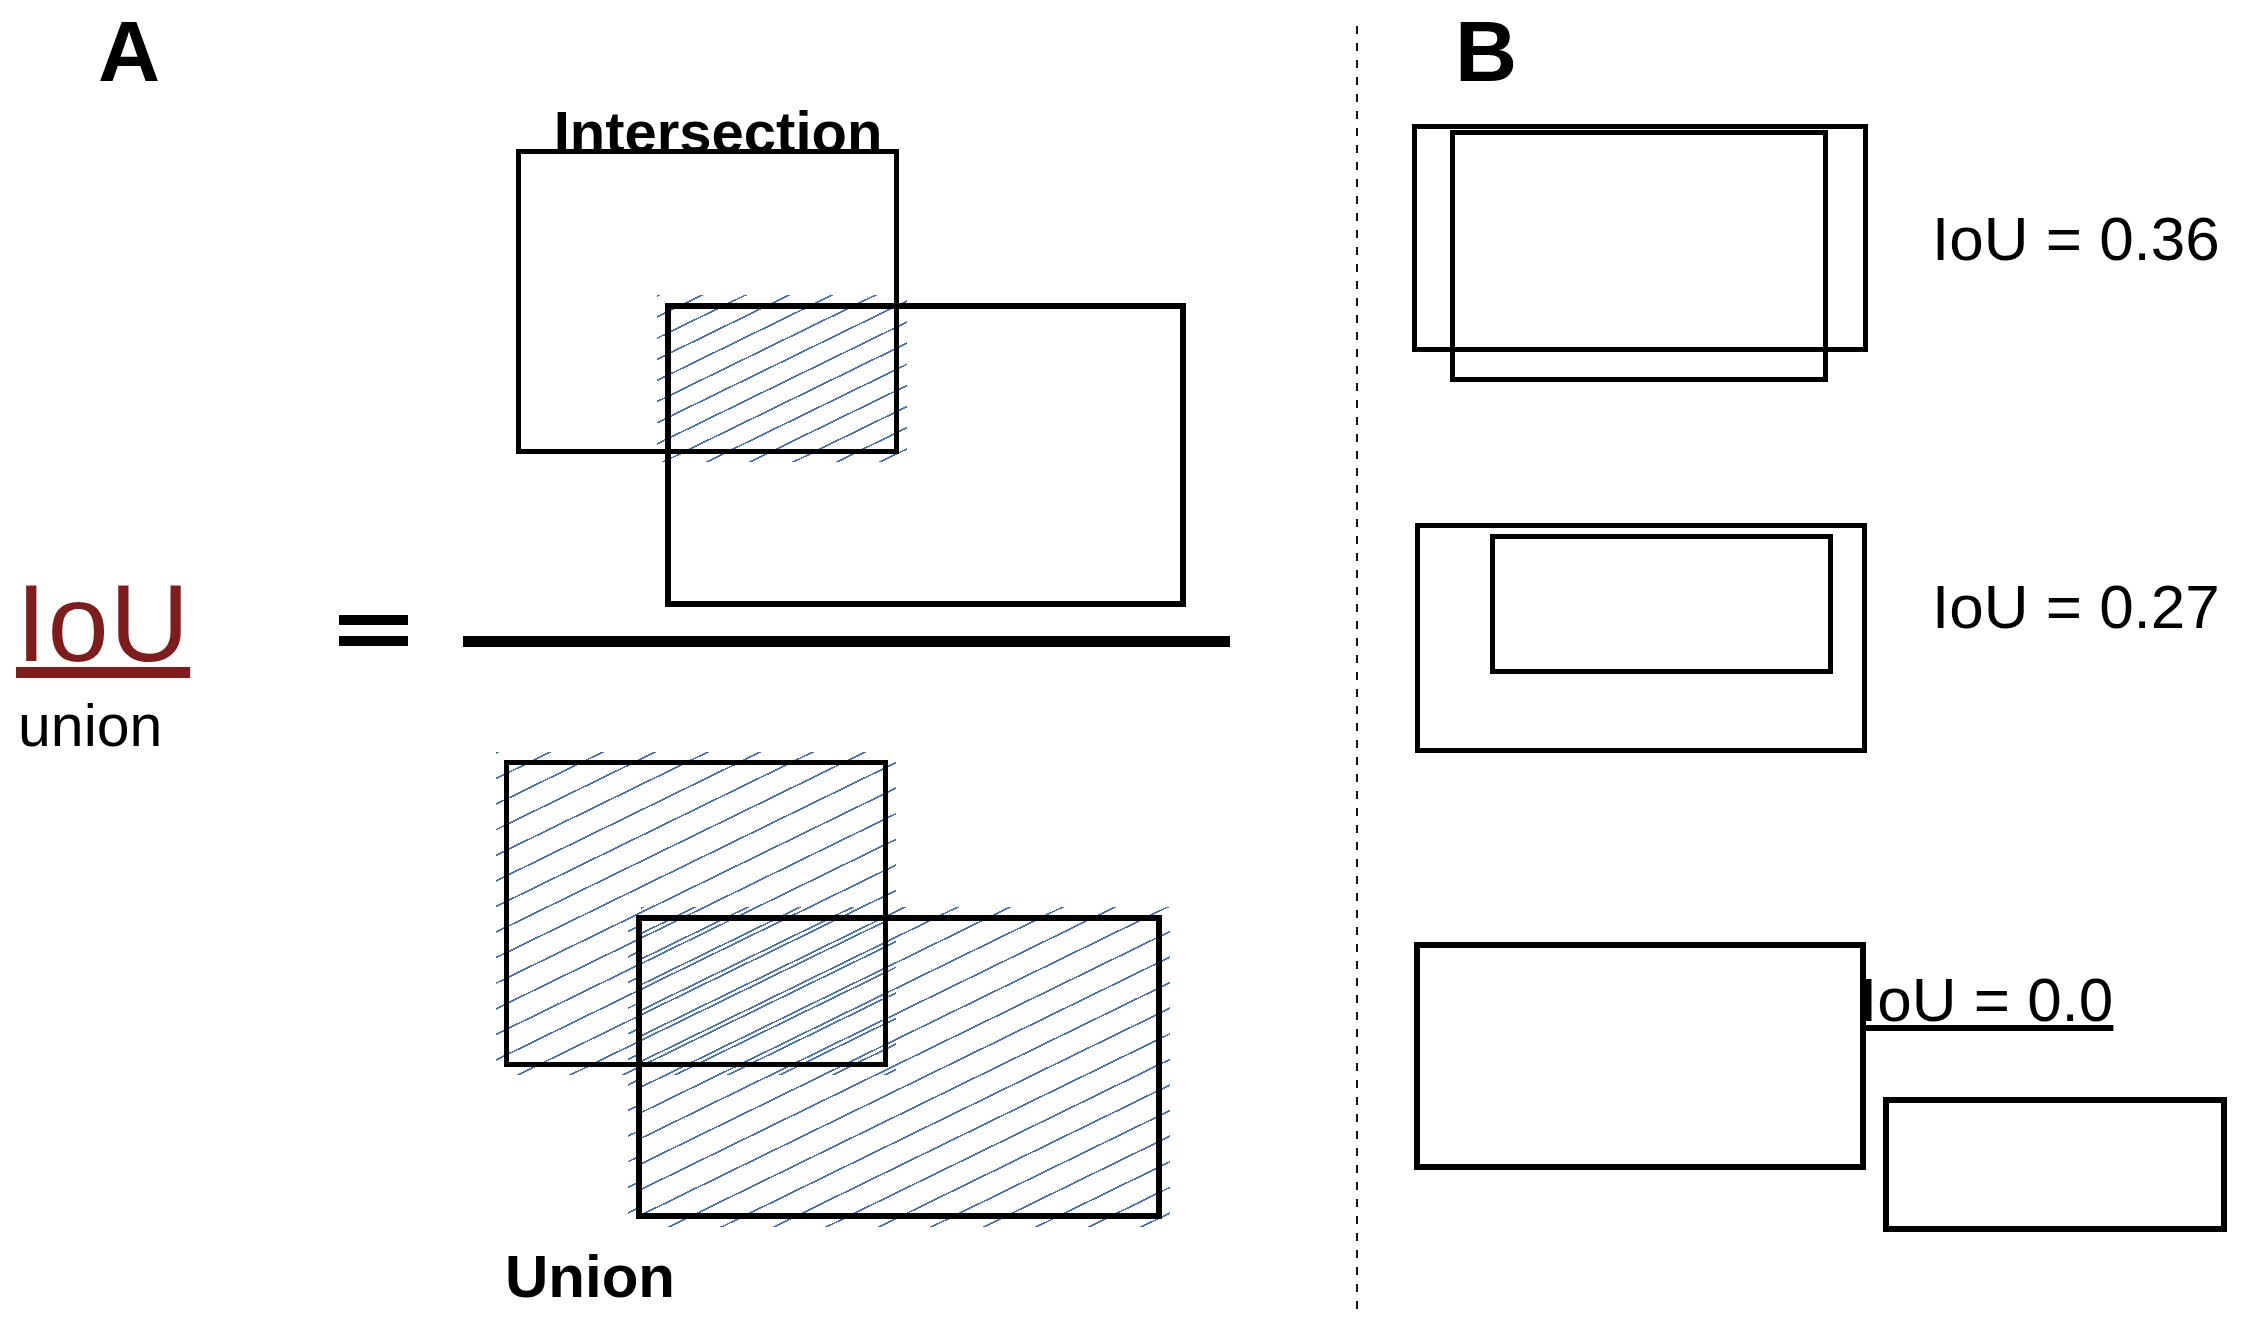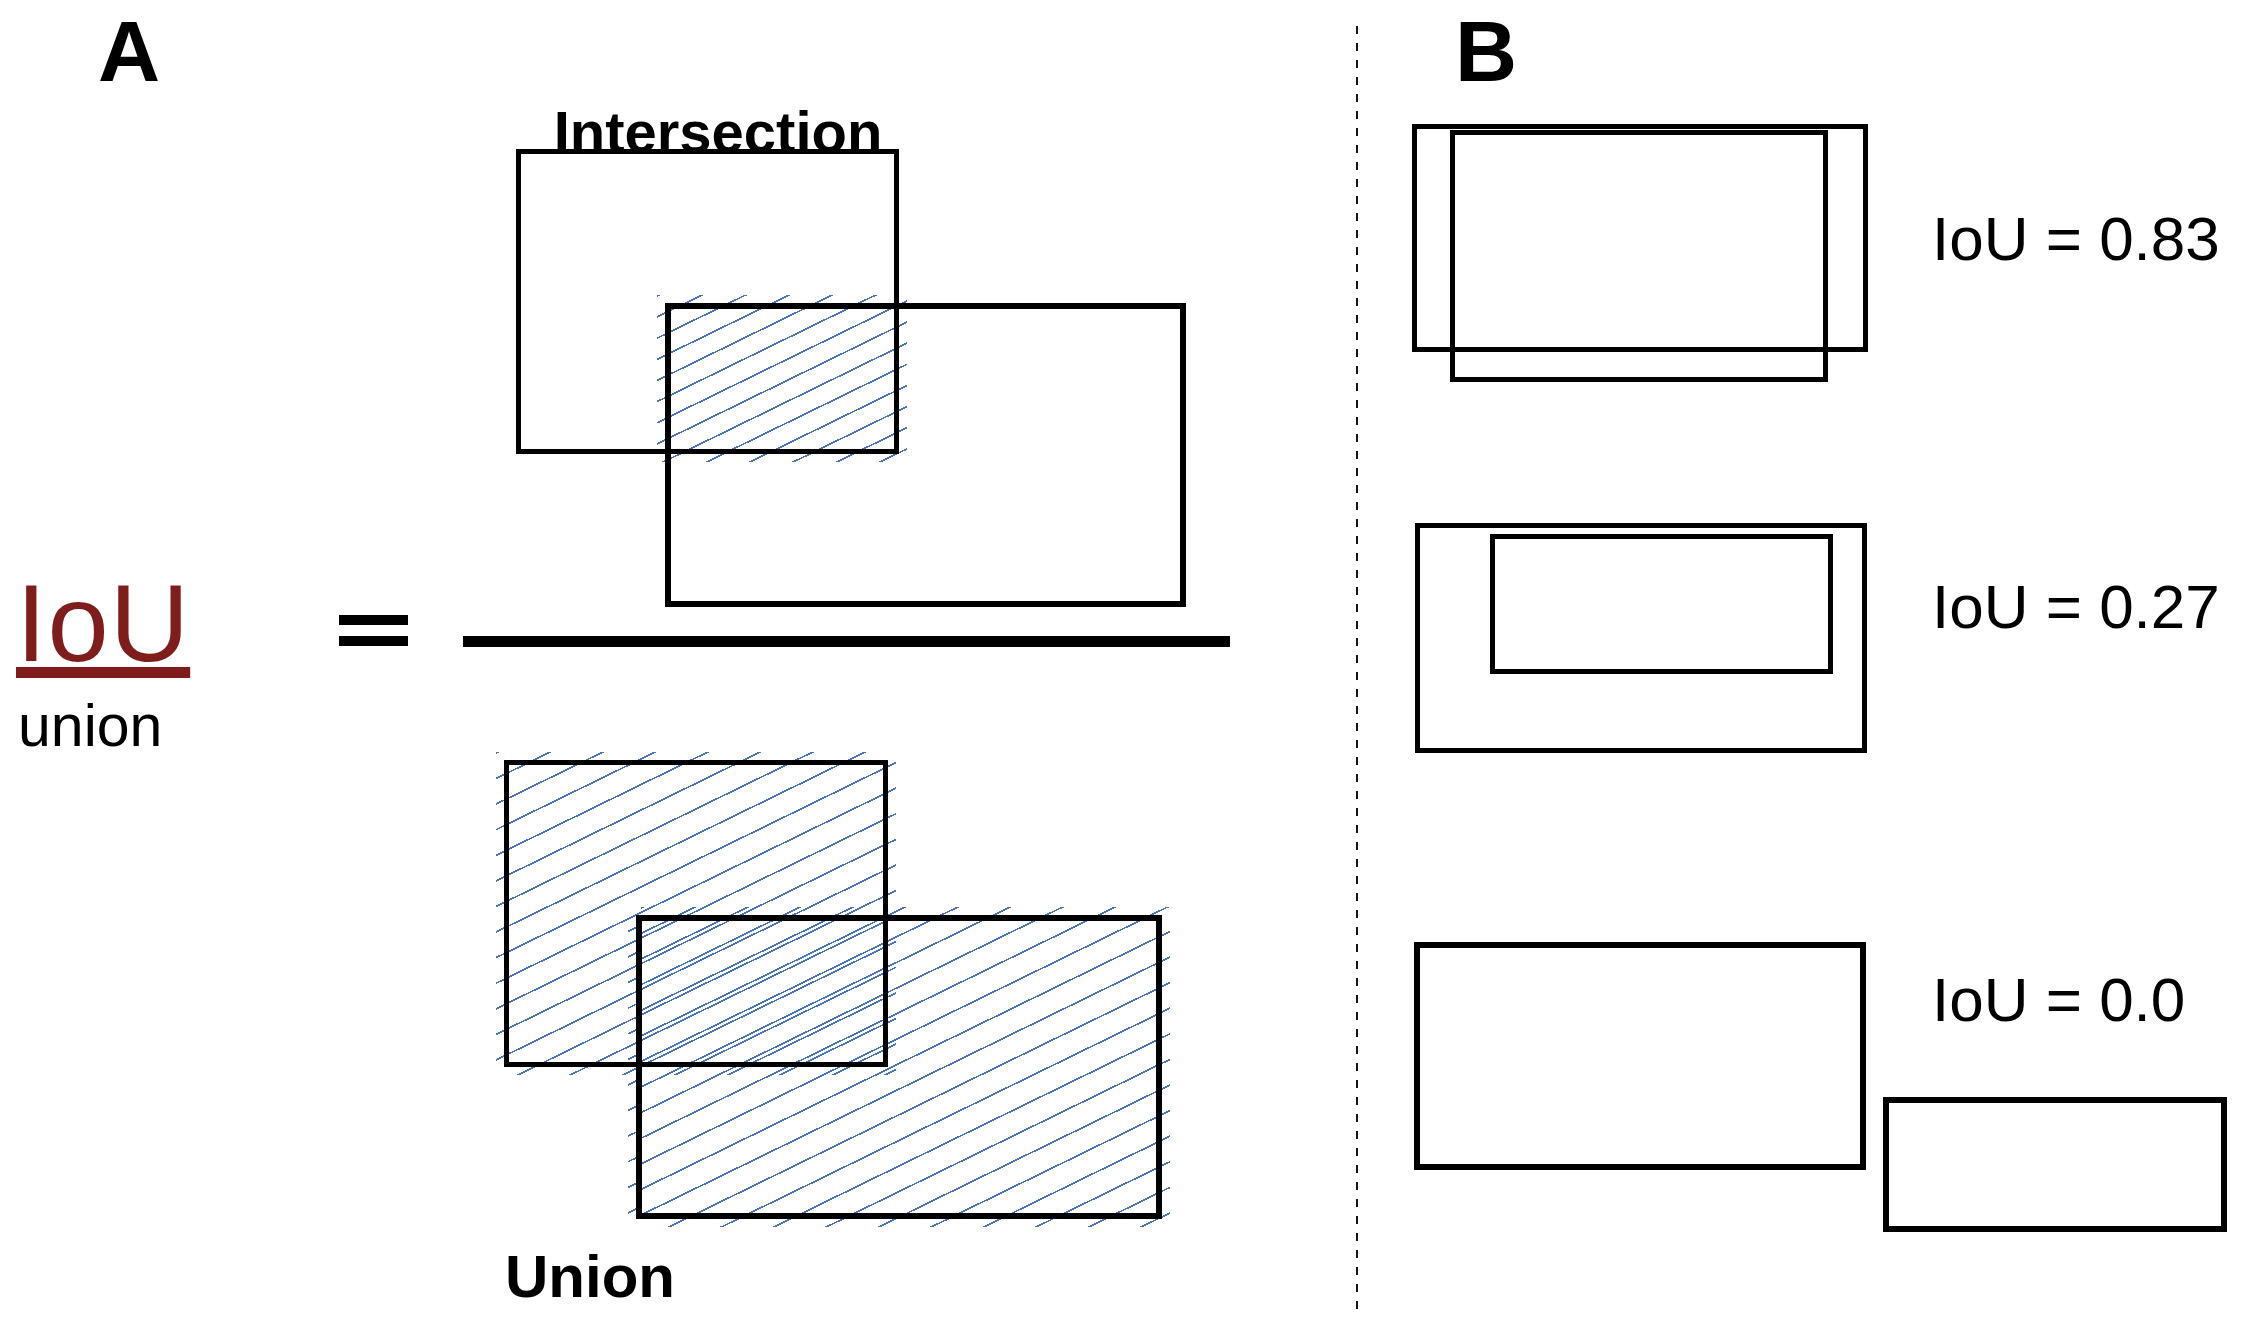--- a/index.html
+++ b/index.html
@@ -50,21 +50,21 @@
   }
   
   #a-label{left:98px;top:8px;}
   #b-label{left:1455px;top:8px;}
   #intersection-title{left:718px;top:63px;}
   #union-title{left:505px;top:1247px;font-size:60px;}
   #iou-lhs{left:16px;top:568px;}
   #eq-desc{left:18px;top:695px;}
   #iou-val-1{left:1932px;top:208px;}
   #iou-val-2{left:1932px;top:576px;}
-  #iou-val-3{left:1932px;top:969px;}
+  #iou-val-3{left:1860px;top:969px;text-decoration:underline;}
 </style>
 </head>
 <body>
 
 <div class="stage">
 
   <section>
 
     <div id="a-label" class="abs panel-letter">A</div>
 
@@ -97,21 +97,21 @@
   </section>
 
   <div class="abs divider" style="left: 1356px; top: 26px; width: 2px; height: 1286px;"></div>
 
   <section>
 
     <div id="b-label" class="abs panel-letter">B</div>
 
     <div class="abs box stroke5" style="left: 1412px; top: 124px; width: 456px; height: 228px;"></div>
     <div class="abs box stroke5" style="left: 1450px; top: 130px; width: 378px; height: 252px;"></div>
-    <div id="iou-val-1" class="abs iou-value">IoU = 0.83</div>
+    <div id="iou-val-1" class="abs iou-value">IoU = 0.36</div>
 
     <div class="abs box stroke5" style="left: 1415px; top: 523px; width: 452px; height: 230px;"></div>
     <div class="abs box stroke5" style="left: 1490px; top: 534px; width: 343px; height: 140px;"></div>
     <div id="iou-val-2" class="abs iou-value">IoU = 0.27</div>
 
     <div class="abs box stroke6" style="left: 1414px; top: 942px; width: 452px; height: 228px;"></div>
     <div class="abs box stroke6" style="left: 1883px; top: 1097px; width: 344px; height: 135px;"></div>
     <div id="iou-val-3" class="abs iou-value">IoU = 0.0</div>
   </section>
 

